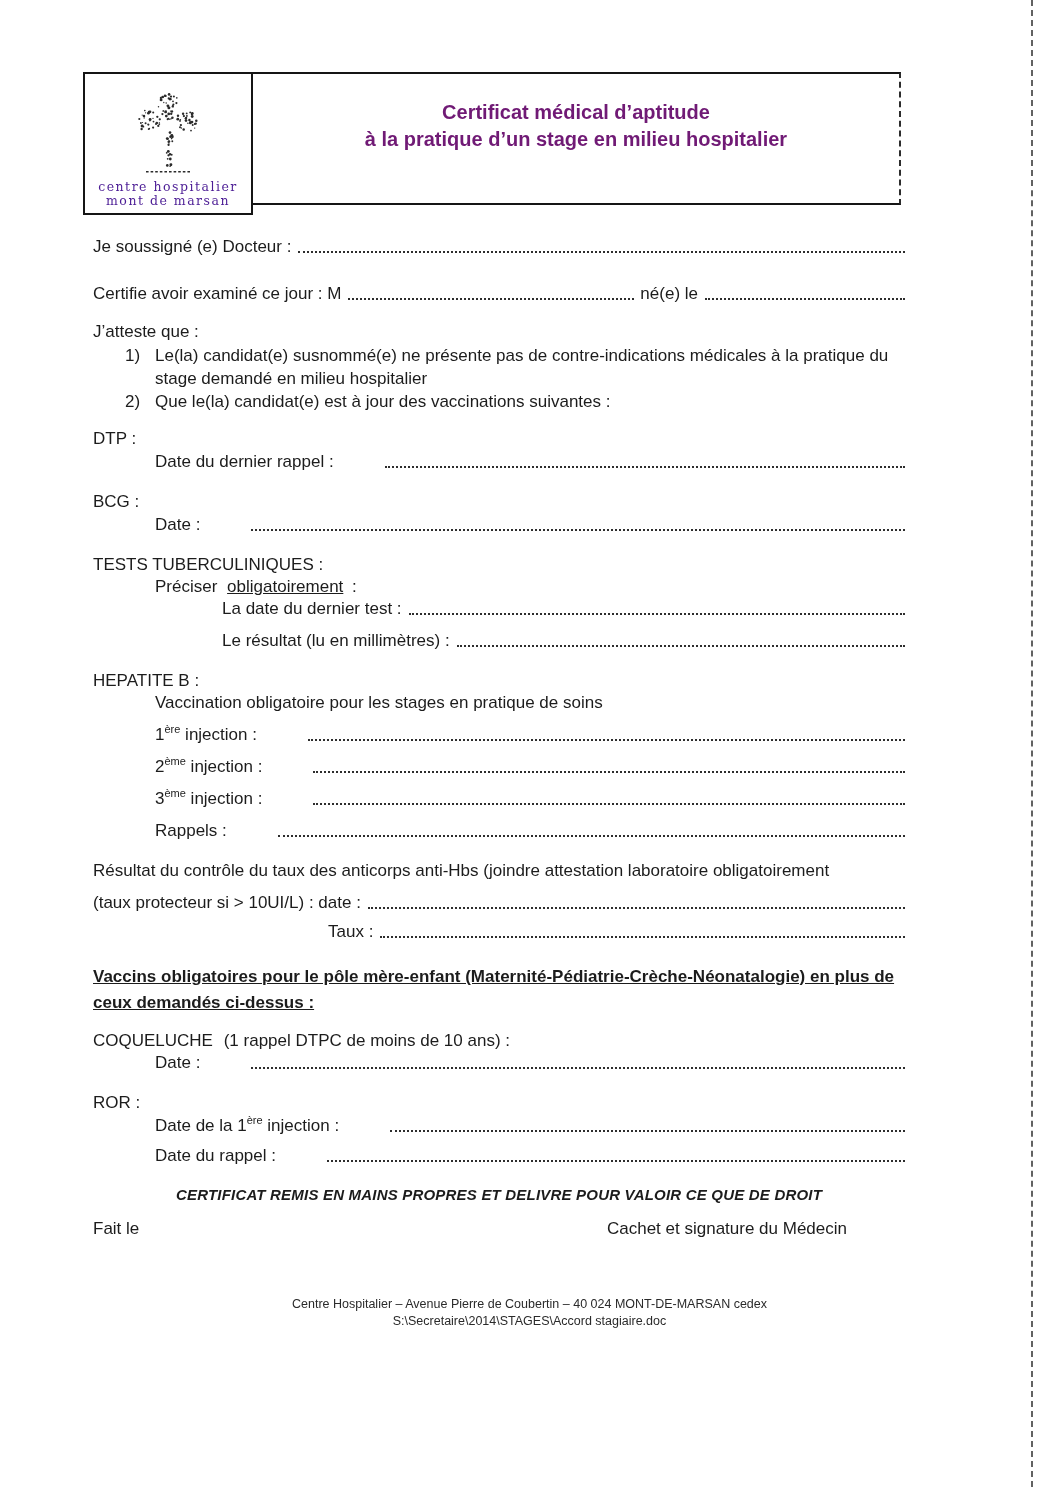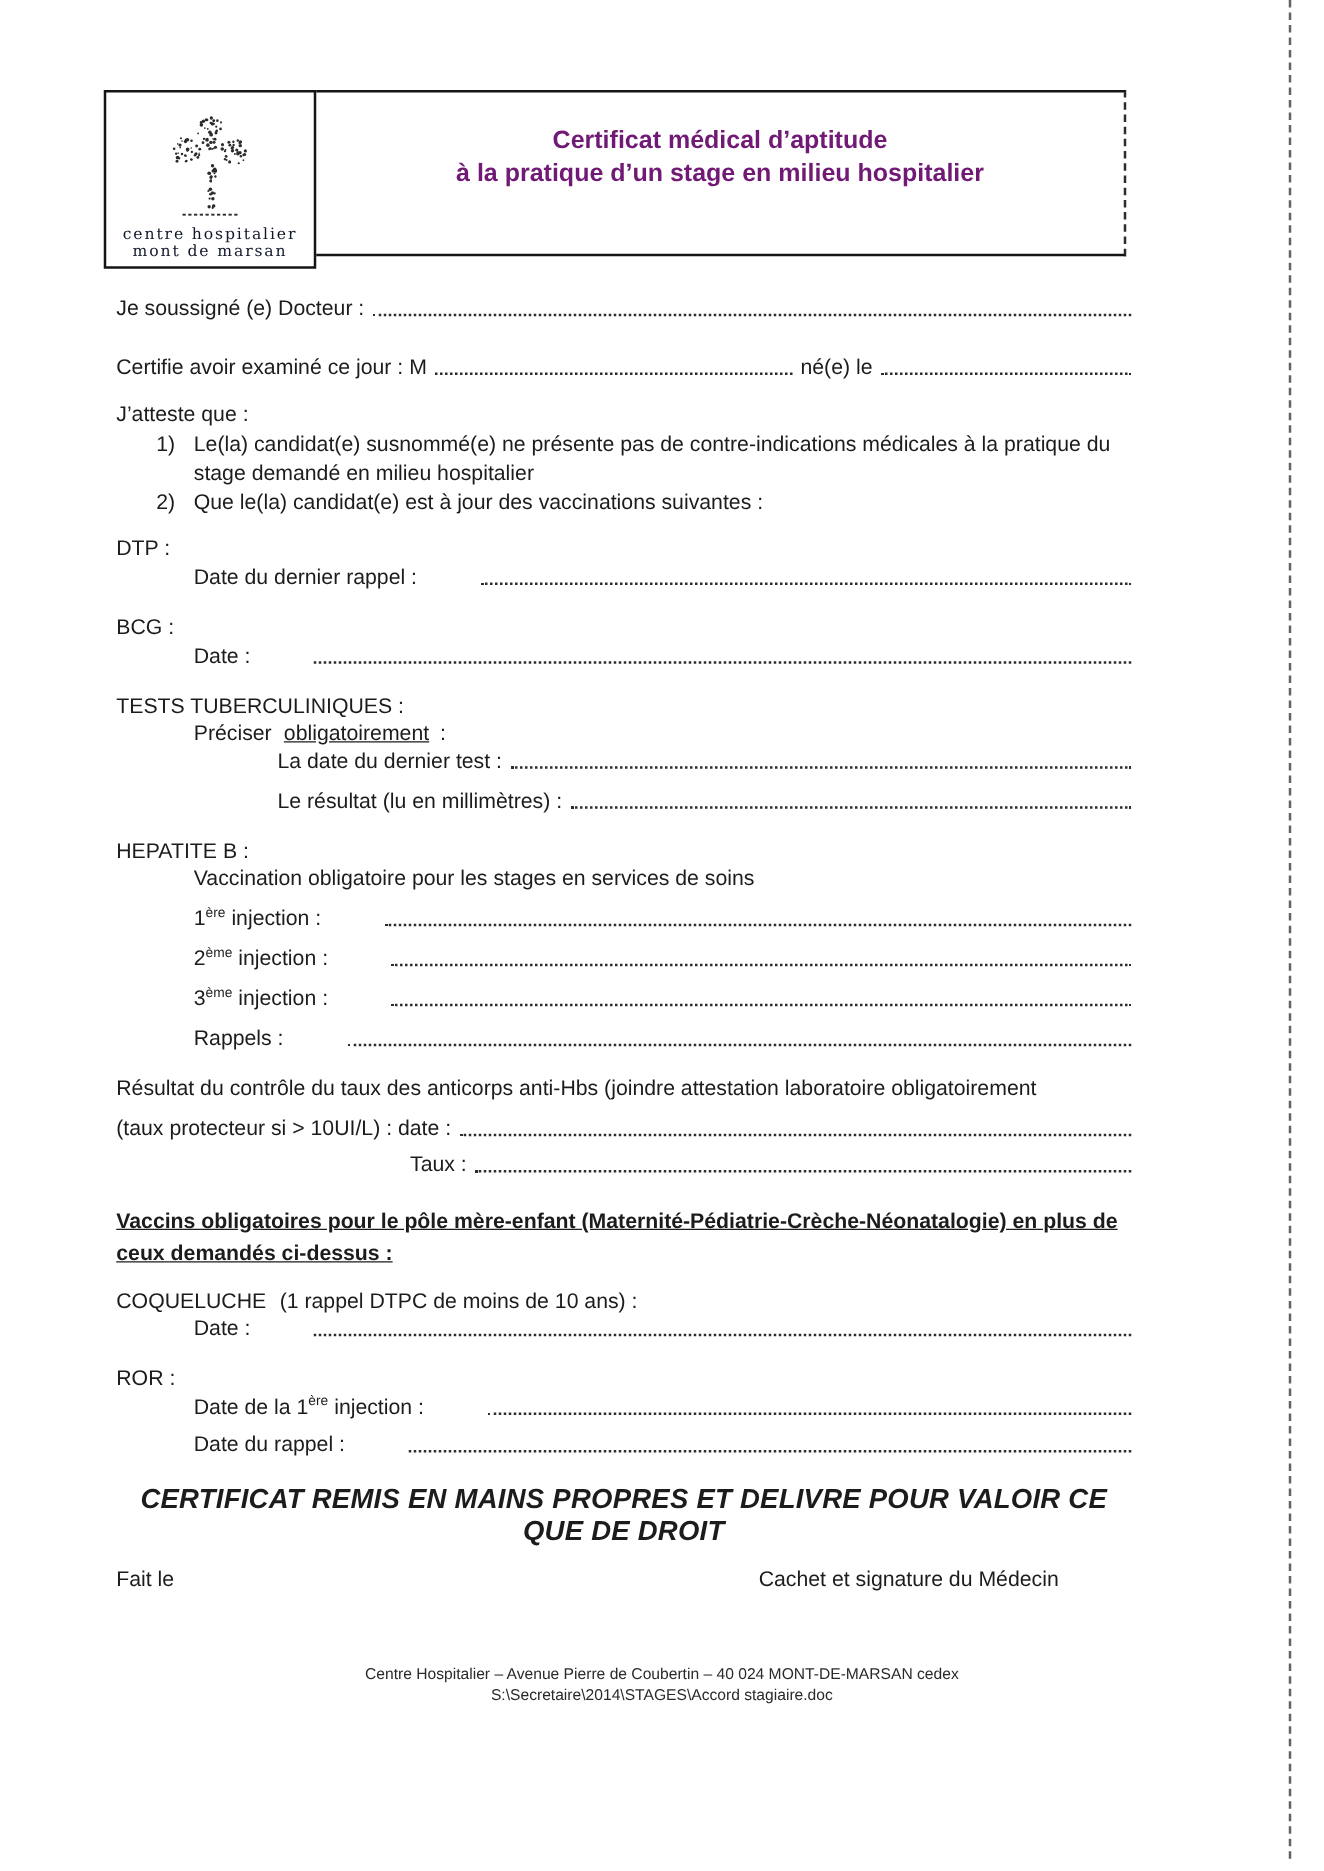--- a/index.html
+++ b/index.html
@@ -14,21 +14,21 @@
   
   .scan-edge{position:absolute;top:0;bottom:10px;right:26px;width:0;
     border-right:2px dashed #3c3c3c;opacity:.8;}
 
   
   .header{display:flex;align-items:flex-start;margin:72px 158px 0 83px;}
   .logo-box{width:170px;height:143px;border:2px solid #151515;box-sizing:border-box;
     display:flex;flex-direction:column;align-items:center;justify-content:flex-end;
     padding-bottom:5px;}
   .logo-text{font-family:"DejaVu Serif",serif;font-size:12.5px;letter-spacing:1.5px;
-    color:#0f172a;line-height:14px;text-align:center;white-space:nowrap;}
+    color:#4c1d95;line-height:14px;text-align:center;white-space:nowrap;}
   .title-box{flex:1;height:133px;box-sizing:border-box;
     border-top:2px solid #151515;border-bottom:2px solid #151515;
     border-right:2px dashed #2c2c2c;
     display:flex;flex-direction:column;justify-content:center;
     text-align:center;padding-bottom:26px;}
   .title{font-weight:bold;font-size:20px;line-height:27px;color:#701a75;}
 
   
   .body-text{padding:0 154px 0 93px;}
   .frow{display:flex;align-items:flex-end;}
@@ -39,21 +39,21 @@
   .indent2{padding-left:129px;}
   .indent-taux{padding-left:235px;}
   .h{font-weight:normal;}
   sup{font-size:11px;line-height:0;}
   .u{text-decoration:underline;}
   .list{margin-top:2px;}
   .list-item{display:flex;line-height:23px;}
   .list-item .num{flex:0 0 30px;padding-left:32px;}
   .list-item .txt{flex:1;}
   .pole-heading{font-weight:bold;line-height:26px;margin-right:-85px;}
-  .statement{text-align:center;font-weight:bold;font-style:italic;font-size:22px;letter-spacing:.2px;}
+  .statement{text-align:center;font-weight:bold;font-style:italic;font-size:15px;letter-spacing:.2px;}
   .sig-row{display:flex;align-items:center;}
   .sig-row .cachet{margin-left:auto;margin-right:58px;}
   .footer{text-align:center;font-size:12.5px;line-height:17px;color:#2a2a2a;}
 </style>
 </head>
 <body>
 
 <div class="page">
   <div class="scan-edge"></div>
 
@@ -263,21 +263,21 @@
     <div class="frow indent2" style="margin-top:2px">
       <span class="label">La date du dernier test :</span>
       <span class="dots"></span>
     </div>
     <div class="frow indent2" style="margin-top:12px">
       <span class="label">Le résultat (lu en millimètres) :</span>
       <span class="dots"></span>
     </div>
 
     <div class="h" style="margin-top:20px">HEPATITE B :</div>
-    <div class="indent1" style="margin-top:2px">Vaccination obligatoire pour les stages en services de soins</div>
+    <div class="indent1" style="margin-top:2px">Vaccination obligatoire pour les stages en pratique de soins</div>
     <div class="frow indent1" style="margin-top:12px">
       <span class="label"><span>1</span><sup>ère</sup> <span>injection :</span></span>
       <span class="dots"></span>
     </div>
     <div class="frow indent1" style="margin-top:12px">
       <span class="label"><span>2</span><sup>ème</sup> <span>injection :</span></span>
       <span class="dots"></span>
     </div>
     <div class="frow indent1" style="margin-top:12px">
       <span class="label"><span>3</span><sup>ème</sup> <span>injection :</span></span>

